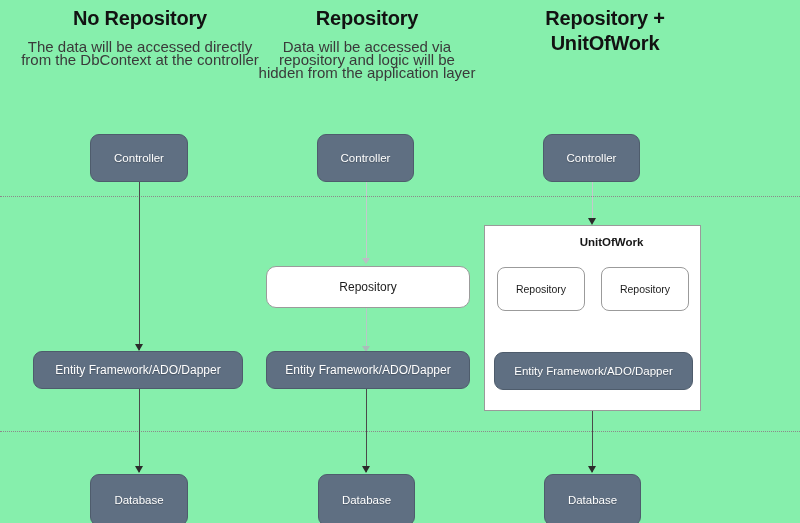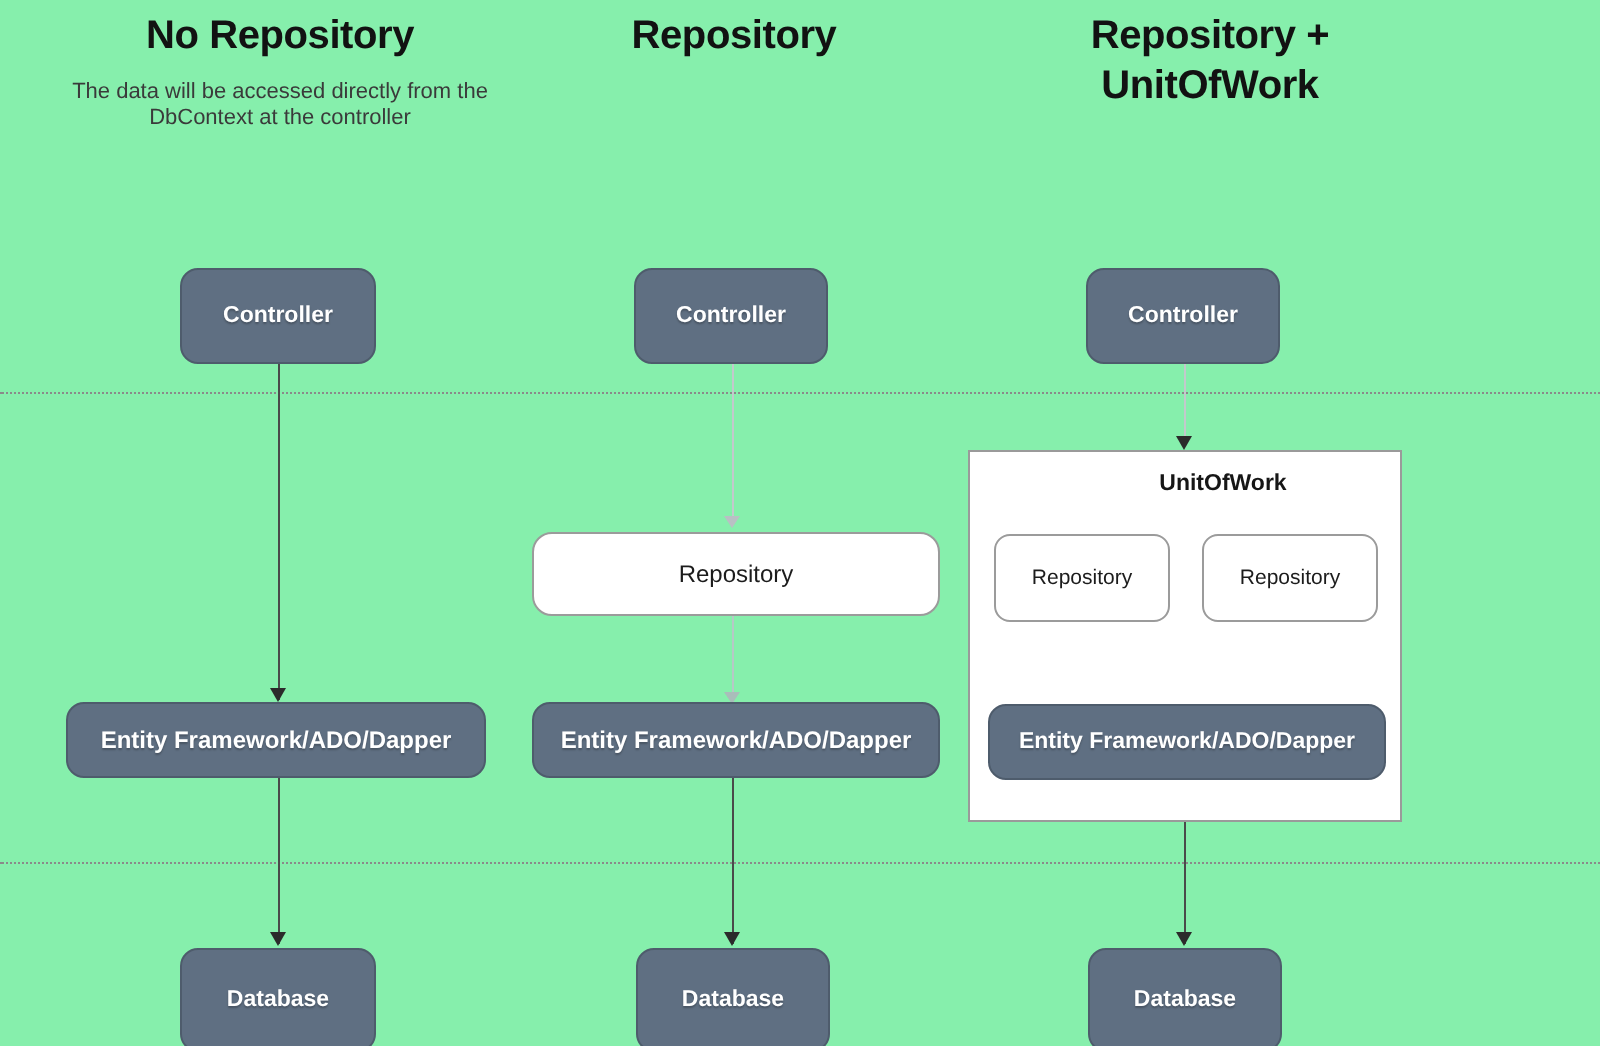--- a/index.html
+++ b/index.html
@@ -36,38 +36,38 @@
   }
   .col-title {
     font-size: 20px;
     font-weight: bold;
     color: #121212;
     line-height: 25px;
     letter-spacing: -0.2px;
   }
   .col-sub {
     margin-top: 9px;
-    font-size: 11px;
+    font-size: 15px;
     color: #3a3a3a;
     line-height: 13px;
   }
 
   #head-1 { left: 20px;  top: 6px;  width: 240px; }
   #head-2 { left: 258px; top: 6px;  width: 218px; }
   #head-3 { left: 482px; top: 6px;  width: 222px; margin-left: 12px; }
 
   
   .box-dark {
     position: absolute;
     background: #5f6f82;
     border: 1px solid #4e5c6c;
     border-radius: 9px;
     color: #ffffff;
     font-size: 11.5px;
-    font-weight: bold;
+    font-weight: normal;
     display: flex;
     align-items: center;
     justify-content: center;
     box-sizing: border-box;
     text-shadow: 0 1px 1px rgba(0,0,0,.25);
   }
   .box-dark.wide { font-size: 12px; }
 
   
   .box-light {
@@ -130,20 +130,21 @@
 
 <div id="canvas">
 
   <div class="col-head" id="head-1">
     <div class="col-title">No Repository</div>
     <div class="col-sub">The data will be accessed directly from the DbContext at the controller</div>
   </div>
 
   <div class="col-head" id="head-2">
     <div class="col-title">Repository</div>
+    <div class="col-sub">Data will be accessed via repository and logic will be hidden from the application layer</div>
   </div>
 
   <div class="col-head" id="head-3">
     <div class="col-title">Repository + UnitOfWork</div>
   </div>
 
   <div class="divider" id="divider-top"></div>
   <div class="divider" id="divider-bot"></div>
 
   <div class="box-dark" style="left:90px; top:134px; width:98px; height:48px;">Controller</div>

